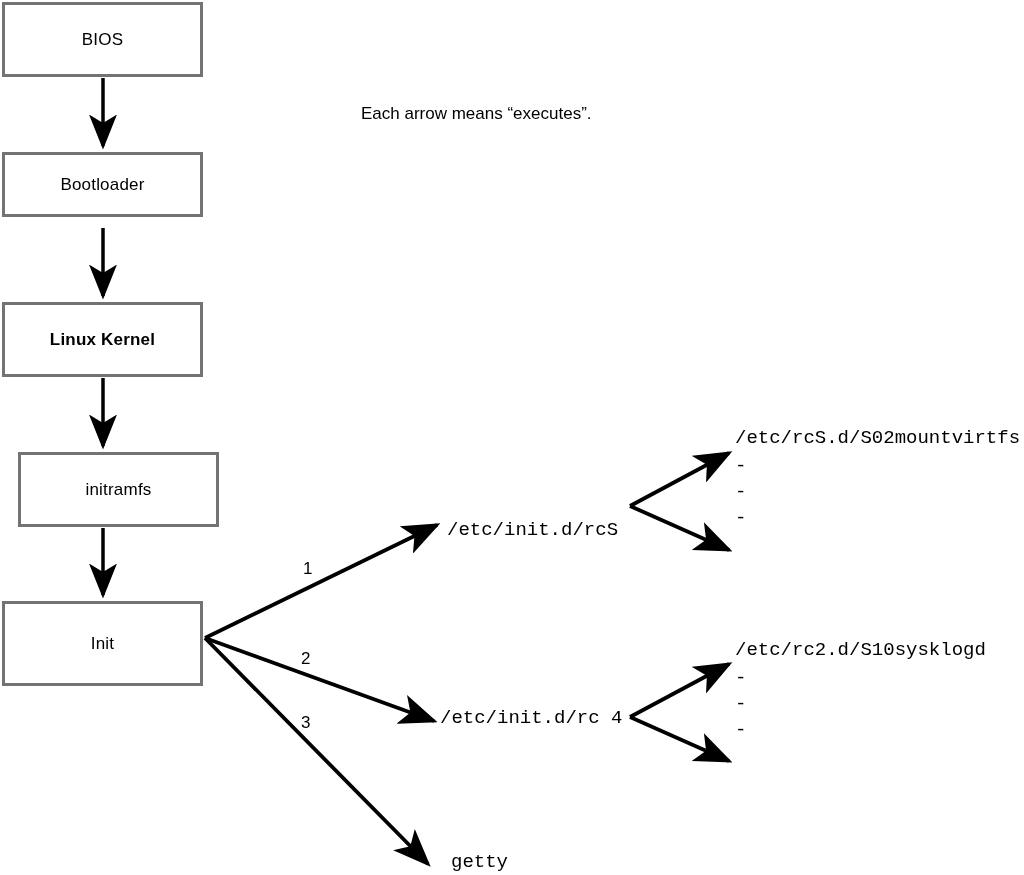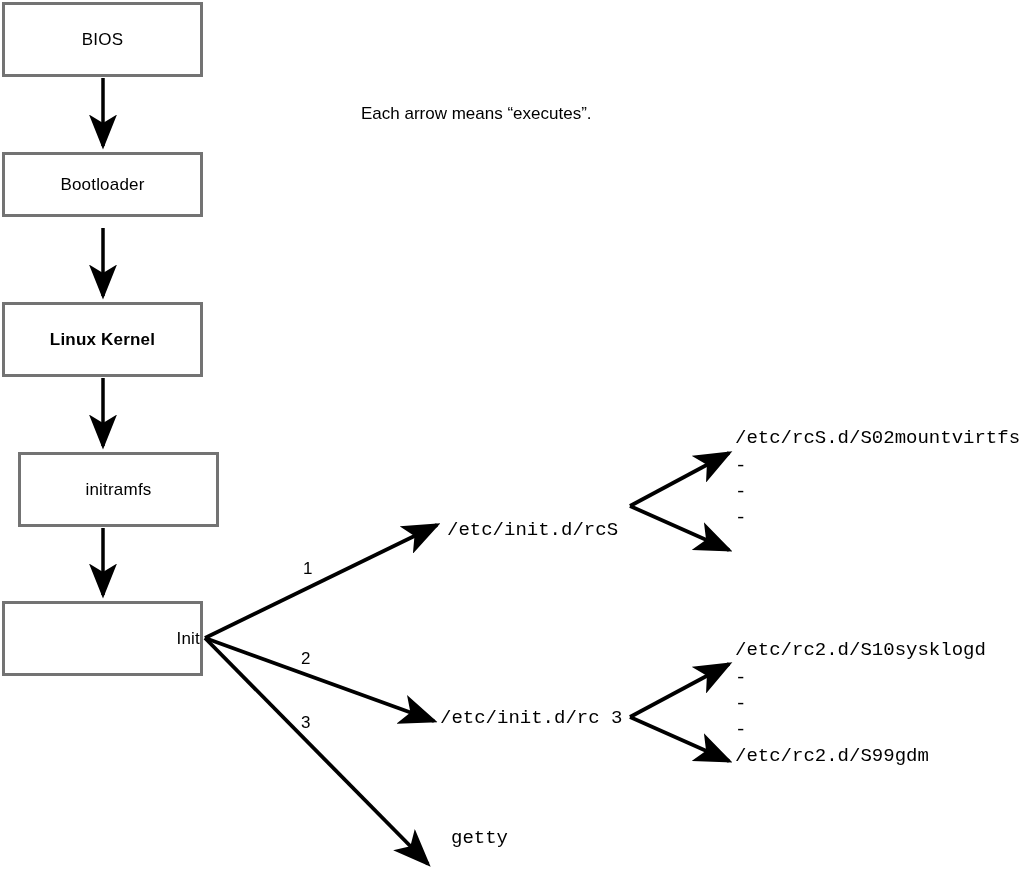--- a/index.html
+++ b/index.html
@@ -122,40 +122,39 @@
   </div>
 
   <div class="node-box" style="left:2px; top:302px; width:201px; height:75px;font-weight:bold;">
     <span class="node-label">Linux Kernel</span>
   </div>
 
   <div class="node-box" style="left:2px; top:452px; width:201px; height:75px;margin-left:16px;">
     <span class="node-label">initramfs</span>
   </div>
 
-  <div class="node-box" style="left:2px; top:601px; width:201px; height:75px;justify-content:flex-end;">
+  <div class="node-box" style="left:2px; top:601px; width:201px; height:85px;">
     <span class="node-label">Init</span>
   </div>
 
   <div class="caption-text" style="left:361px; top:105px;">Each arrow means “executes”.</div>
 
   <div class="edge-number" style="left:303px; top:560px;">1</div>
   <div class="edge-number" style="left:301px; top:650px;">2</div>
   <div class="edge-number" style="left:301px; top:714px;">3</div>
 
   <div class="mono-label" style="left:447px; top:521px;">/etc/init.d/rcS</div>
 
-  <div class="mono-label" style="left:440px; top:709px;">/etc/init.d/rc 3</div>
+  <div class="mono-label" style="left:440px; top:709px;">/etc/init.d/rc 4</div>
 
-  <div class="mono-label" style="left:451px; top:829px;text-align:center;">getty</div>
+  <div class="mono-label" style="left:451px; top:853px;text-align:center;">getty</div>
 
   <div class="mono-label" style="left:735px; top:429px;text-align:center;">/etc/rcS.d/S02mountvirtfs</div>
   <div class="ellipsis-dash" style="left:735px; top:457px;">-</div>
   <div class="ellipsis-dash" style="left:735px; top:483px;">-</div>
   <div class="ellipsis-dash" style="left:735px; top:509px;">-</div>
 
   <div class="mono-label" style="left:735px; top:641px;">/etc/rc2.d/S10sysklogd</div>
   <div class="ellipsis-dash" style="left:735px; top:669px;">-</div>
   <div class="ellipsis-dash" style="left:735px; top:695px;">-</div>
   <div class="ellipsis-dash" style="left:735px; top:721px;">-</div>
-  <div class="mono-label" style="left:735px; top:747px;">/etc/rc2.d/S99gdm</div>
 
 </div>
 
 </body></html>

